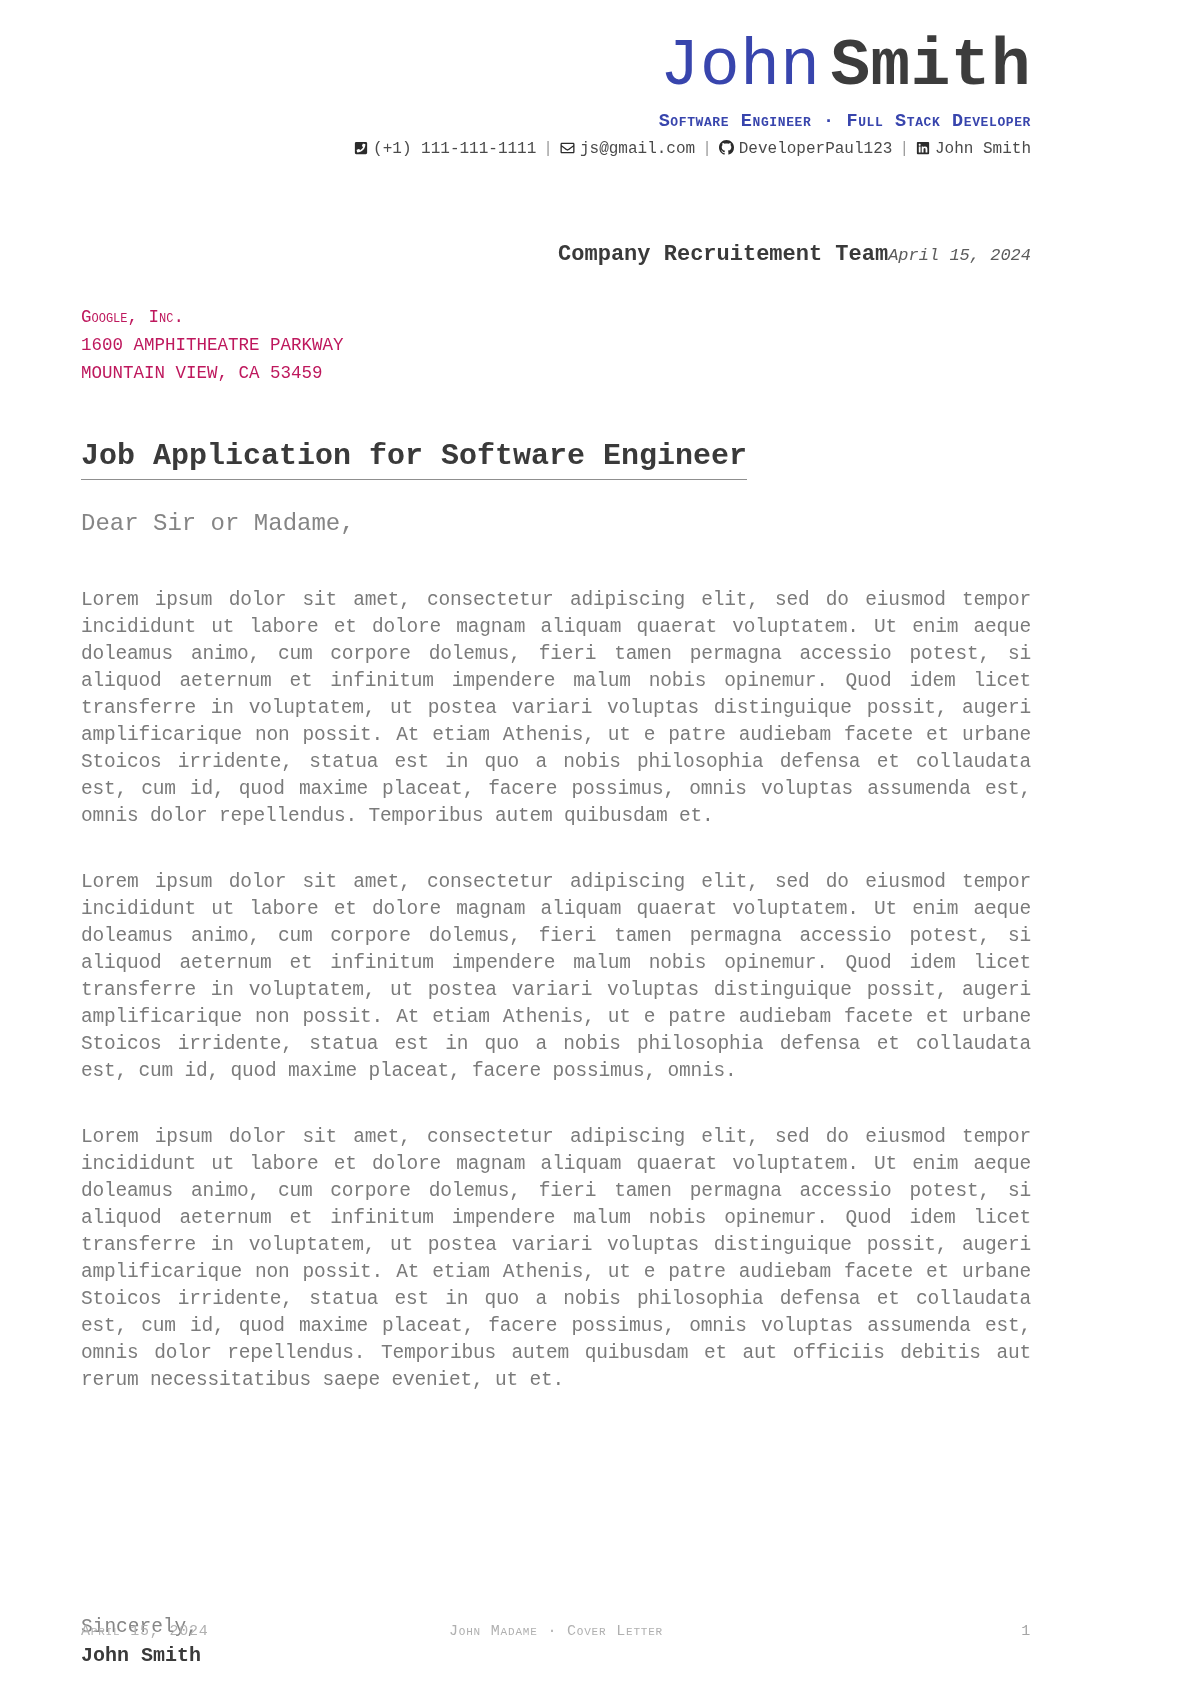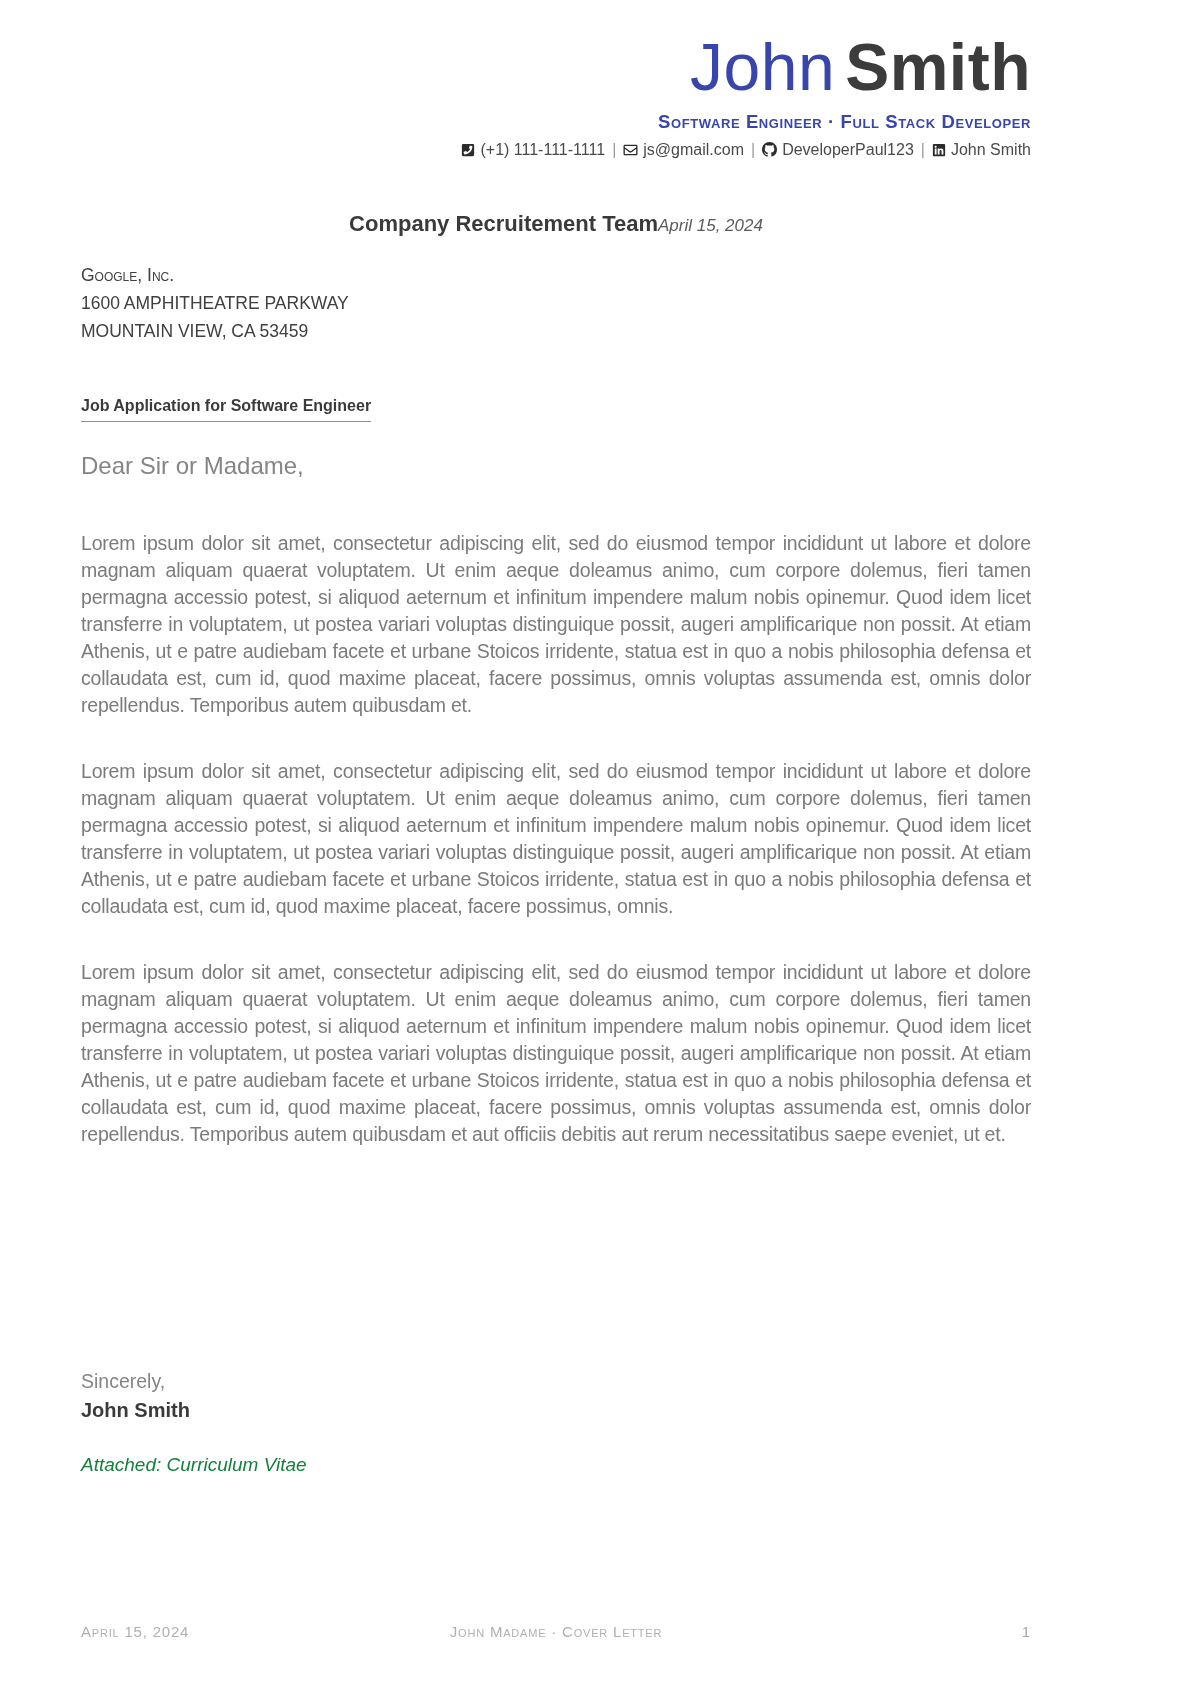--- a/index.html
+++ b/index.html
@@ -5,21 +5,21 @@
   html, body {
     margin: 0;
     padding: 0;
     background: #ffffff;
   }
   .page {
     position: relative;
     width: 1117px;
     height: 1684px;
     background: #ffffff;
-    font-family: Liberation Sans, sans-serif;
+    font-family: Liberation Mono, monospace;
     overflow: hidden;
     box-sizing: border-box;
   }
   
   .letter-head {
     padding: 34px 86px 0 81px;
     text-align: right;
   }
   .name {
     font-size: 66px;
@@ -66,46 +66,46 @@
     display: inline-block;
     vertical-align: -2px;
     margin-right: 5px;
   }
   .icon svg { display: block; }
   
   .content {
     padding: 0 86px 0 81px;
   }
   .recipient-row {
-    margin-top: 52px;
+    margin-top: 84px;
     display: flex;
-    justify-content: center;
+    justify-content: flex-end;
     align-items: baseline;
   }
   .recipient-title {
     margin: 0;
     font-size: 22px;
     font-weight: bold;
     color: #3a3a3a;
   }
   .letter-date {
     font-style: italic;
     font-size: 17px;
     color: #5c5c5c;
   }
   .company-block {
-    margin-top: 24px;
+    margin-top: 36px;
     font-size: 17.5px;
     line-height: 28px;
-    color: #404040;
+    color: #be185d;
   }
   .company-name { font-variant: small-caps; }
   .subject {
     margin: 52px 0 12px 0;
-    font-size: 16px;
+    font-size: 30px;
     font-weight: bold;
     color: #3a3a3a;
   }
   .subject .subject-inner {
     display: inline-block;
     padding-bottom: 6px;
     border-bottom: 1.5px solid #8f8f8f;
   }
   .salutation {
     margin: 30px 0 0 0;

